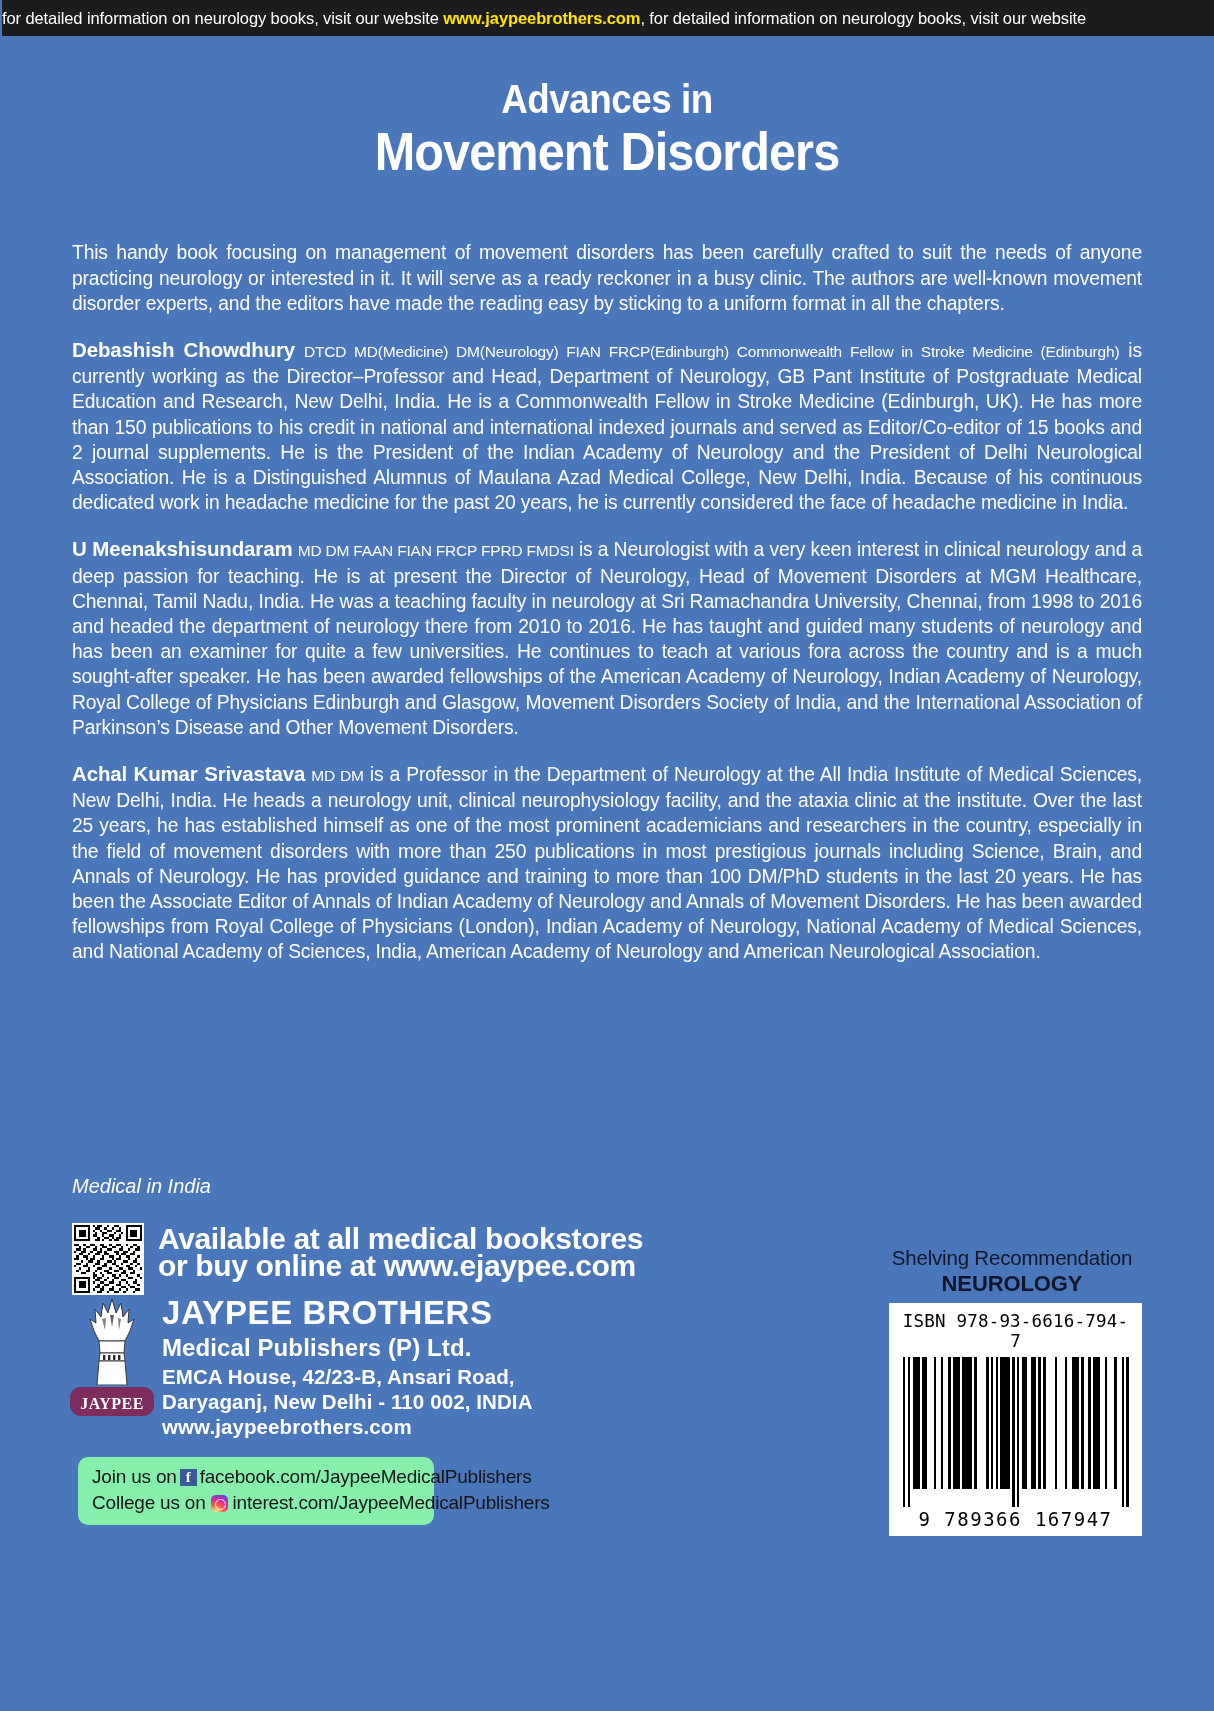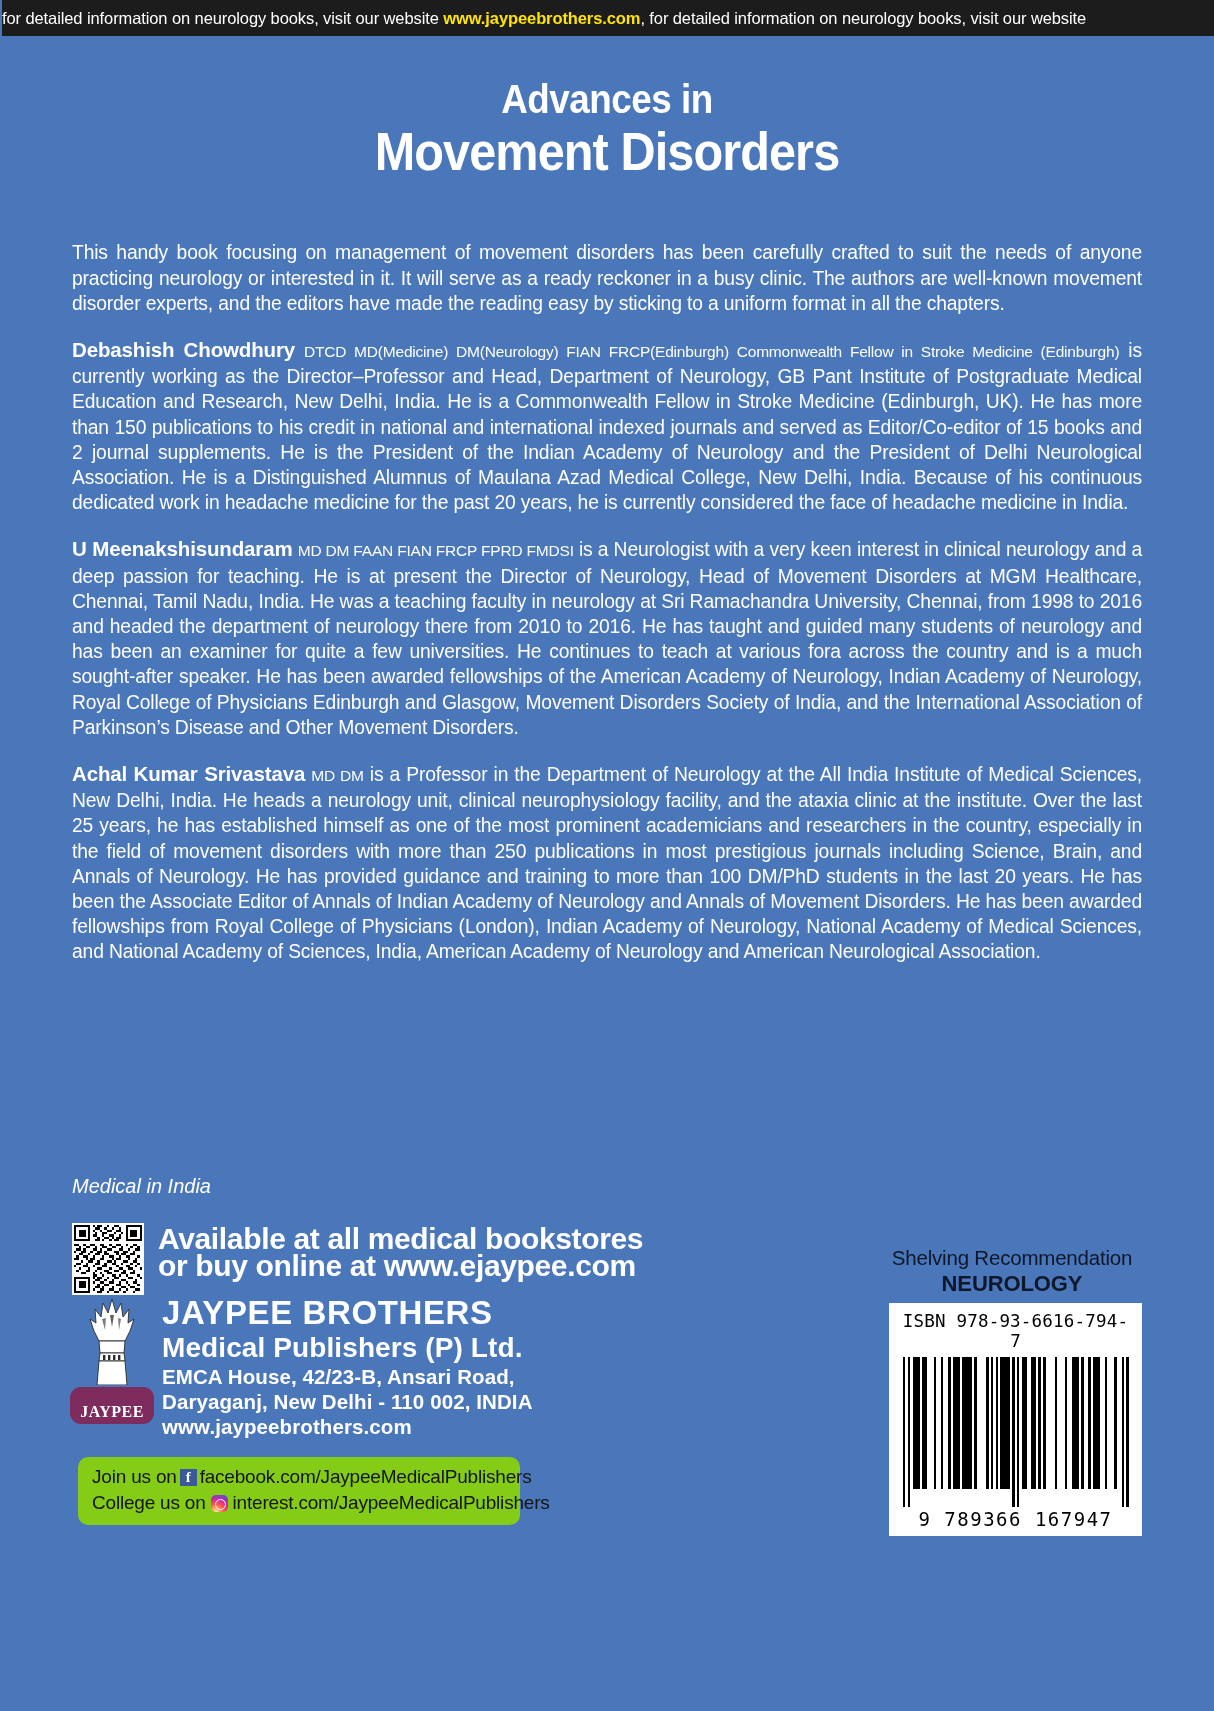--- a/index.html
+++ b/index.html
@@ -150,50 +150,50 @@
     height: 88px;
   }
   .jaypee-badge {
     margin-top: 2px;
     background: #7e2b5e;
     color: #ffffff;
     font-family: "Liberation Serif", serif;
     font-weight: bold;
     font-size: 16px;
     letter-spacing: 0.5px;
-    padding: 16px 10px 3px;
+    padding: 8px 10px 3px;
     border-radius: 11px;
   }
   .pub-text { color: #ffffff; padding-top: 2px; }
   .pub-name {
     font-size: 33px;
     font-weight: bold;
     line-height: 36px;
     letter-spacing: 0.6px;
   }
   .pub-sub {
-    font-size: 28px;
+    font-size: 24px;
     font-weight: bold;
     line-height: 33px;
     letter-spacing: 0.1px;
   }
   .pub-addr {
     font-size: 20.5px;
     font-weight: bold;
     line-height: 25px;
     letter-spacing: 0.1px;
   }
 
   
   .social {
     position: absolute;
     left: 78px;
     top: 1457px;
-    width: 442px;
-    background: #84cc16;
+    width: 356px;
+    background: #86efac;
     border-radius: 10px;
     padding: 7px 14px 9px;
     color: #151515;
     font-size: 19px;
     line-height: 26px;
     letter-spacing: -0.2px;
   }
   .social .line { display: flex; align-items: center; white-space: nowrap; }
   .fb-icon {
     display: inline-block;

